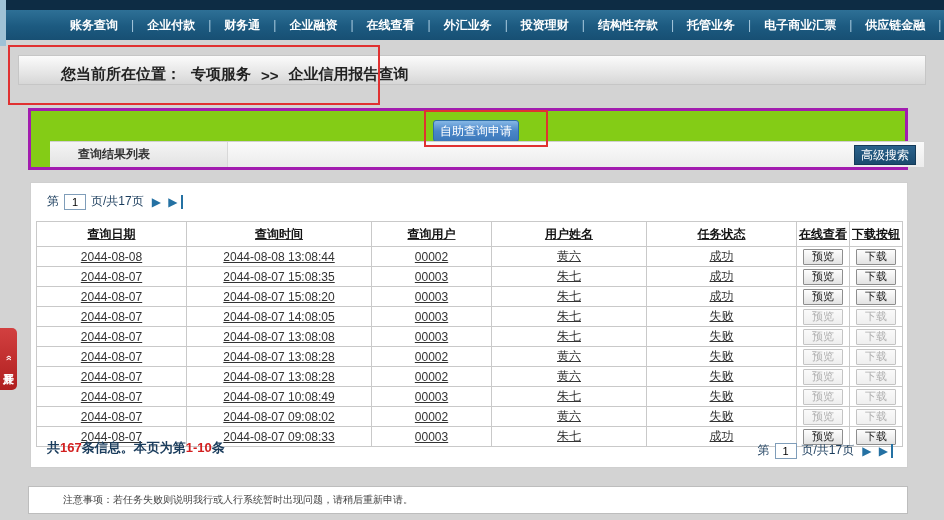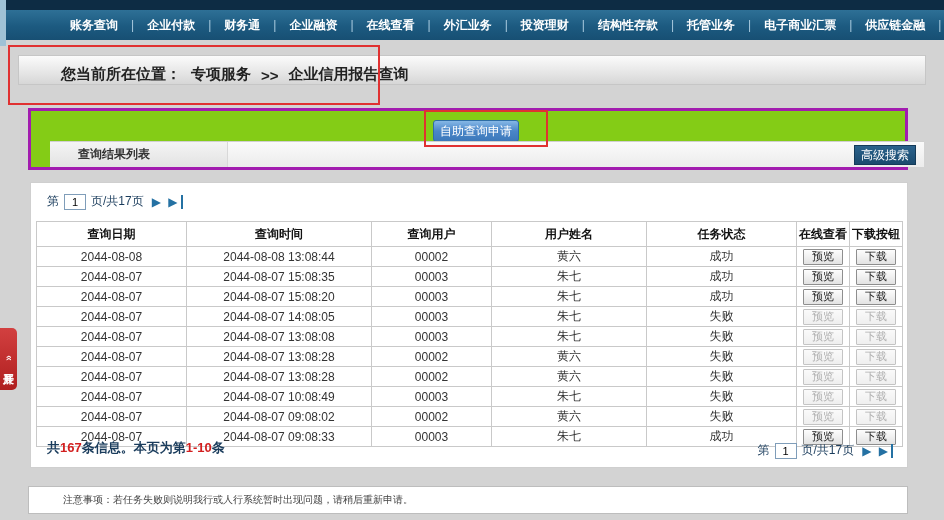--- a/index.html
+++ b/index.html
@@ -77,21 +77,21 @@
   .pager-top { position:absolute; left:16px; top:10px; }
   .pager-bottom { position:absolute; right:14px; bottom:8px; }
   .page-input {
     width:22px; height:16px; border:1px solid #7f9db9; text-align:center;
     font-size:11px; margin:0 5px; font-family:"Liberation Sans",sans-serif;
   }
   .pager-arrows { color:#2471a3; font-size:12px; margin-left:8px; letter-spacing:2px; cursor:pointer; }
   .pager-arrows .skip { border-right:2px solid #2471a3; padding-right:1px; }
   table.grid {
     position:absolute; left:5px; top:38px; width:866px;
-    border-collapse:collapse; font-size:12px; table-layout:fixed;
+    border-collapse:collapse; font-size:12px; table-layout:fixed;text-decoration:underline;
   }
   table.grid th, table.grid td {
     border:1px solid #c9c9c9; text-align:center; height:20px;
     overflow:hidden; white-space:nowrap; color:#333;
   }
   table.grid th { font-weight:bold; height:25px; background:#fff; color:#111; }
   .mini-btn {
     width:40px; height:16px; font-size:11px; line-height:13px;
     background:linear-gradient(#fdfdfd,#e3e3e3);
     border:1px solid #8e8e8e; border-radius:1px; cursor:pointer;

